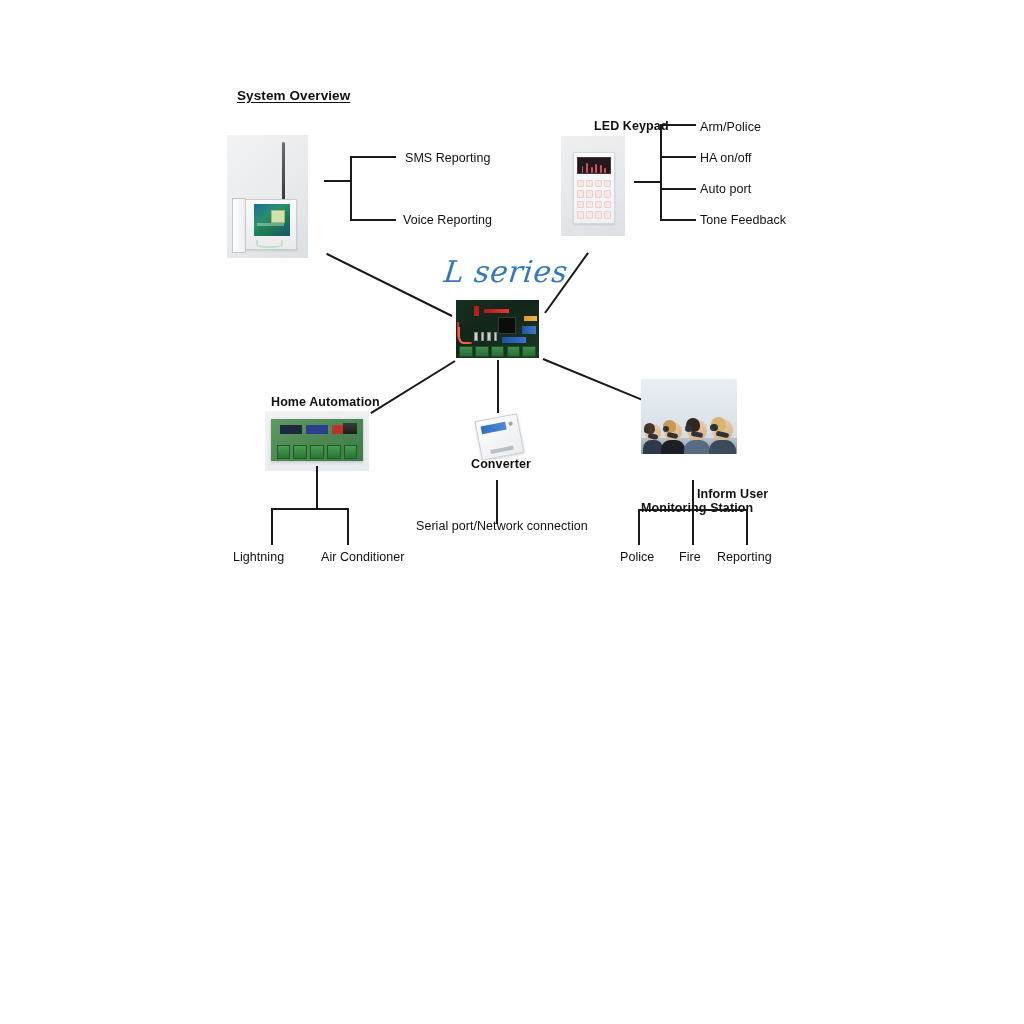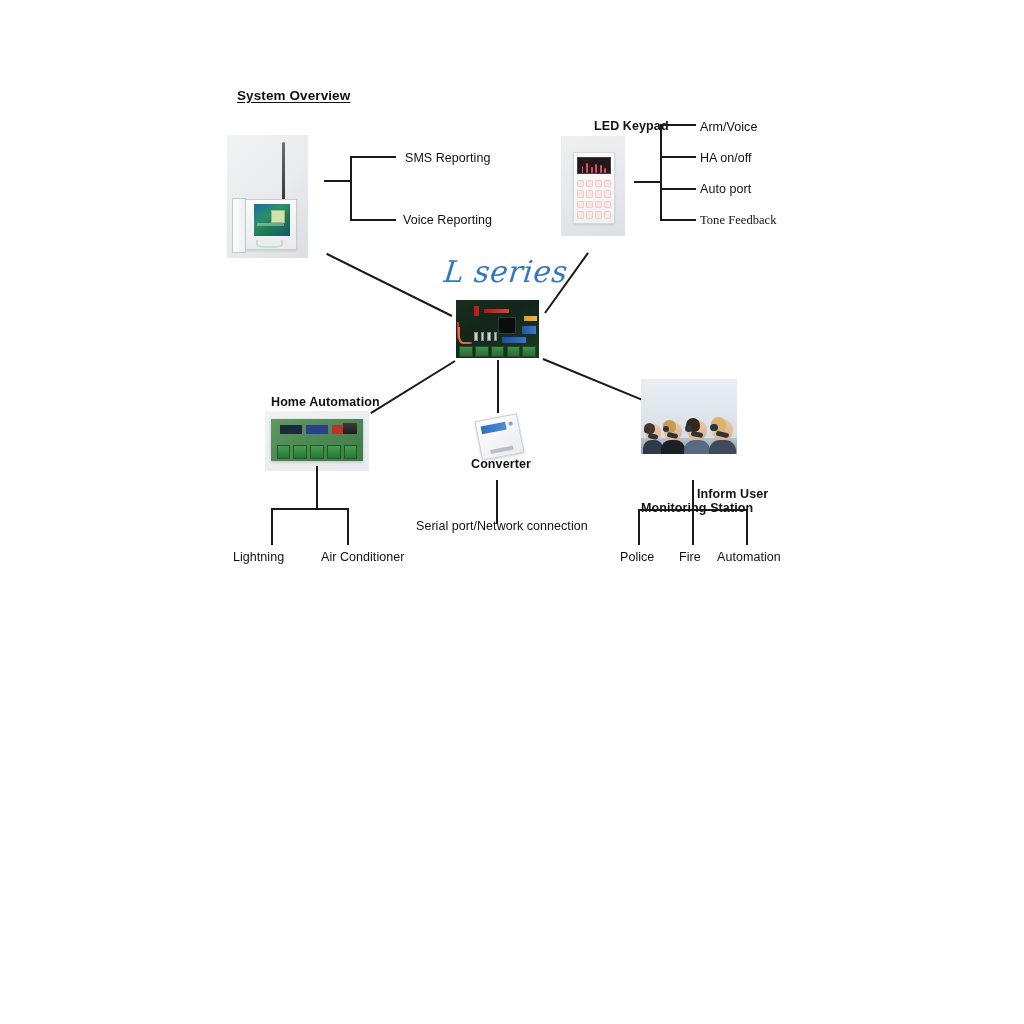--- a/index.html
+++ b/index.html
@@ -288,24 +288,24 @@
     </div>
   </div>
 
   <div class="hline" style="left:634px;top:181px;width:28px;"></div>
   <div class="vline" style="left:660px;top:125px;height:96px;"></div>
   <div class="hline" style="left:660px;top:124px;width:36px;"></div>
   <div class="hline" style="left:660px;top:156px;width:36px;"></div>
   <div class="hline" style="left:660px;top:188px;width:36px;"></div>
   <div class="hline" style="left:660px;top:219px;width:36px;"></div>
 
-  <div class="abs leaf-label" style="left:700px;top:120px;">Arm/Voice</div>
+  <div class="abs leaf-label" style="left:700px;top:120px;">Arm/Police</div>
   <div class="abs leaf-label" style="left:700px;top:151px;">HA on/off</div>
   <div class="abs leaf-label" style="left:700px;top:182px;">Auto port</div>
-  <div class="abs leaf-label" style="left:700px;top:213px;font-family:Liberation Serif, serif;">Tone Feedback</div>
+  <div class="abs leaf-label" style="left:700px;top:213px;">Tone Feedback</div>
 
   <div class="abs logo" style="left:444px;top:254px;">
     <span>L series</span>
   </div>
 
   <div class="photo board-photo" style="left:456px;top:300px;width:83px;height:58px;">
     <div class="board-base"></div>
     <div class="board-red"></div>
     <div class="board-red2"></div>
     <div class="board-chip"></div>
@@ -427,15 +427,15 @@
 
   <div class="abs node-label" style="left:697px;top:487px;">Inform User</div>
 
   <div class="hline" style="left:638px;top:509px;width:110px;"></div>
   <div class="vline" style="left:638px;top:509px;height:36px;"></div>
   <div class="vline" style="left:692px;top:509px;height:36px;"></div>
   <div class="vline" style="left:746px;top:509px;height:36px;"></div>
 
   <div class="abs leaf-label" style="left:620px;top:550px;">Police</div>
   <div class="abs leaf-label" style="left:679px;top:550px;">Fire</div>
-  <div class="abs leaf-label" style="left:717px;top:550px;">Automation</div>
+  <div class="abs leaf-label" style="left:717px;top:550px;">Reporting</div>
 
 </div>
 
 </body></html>

